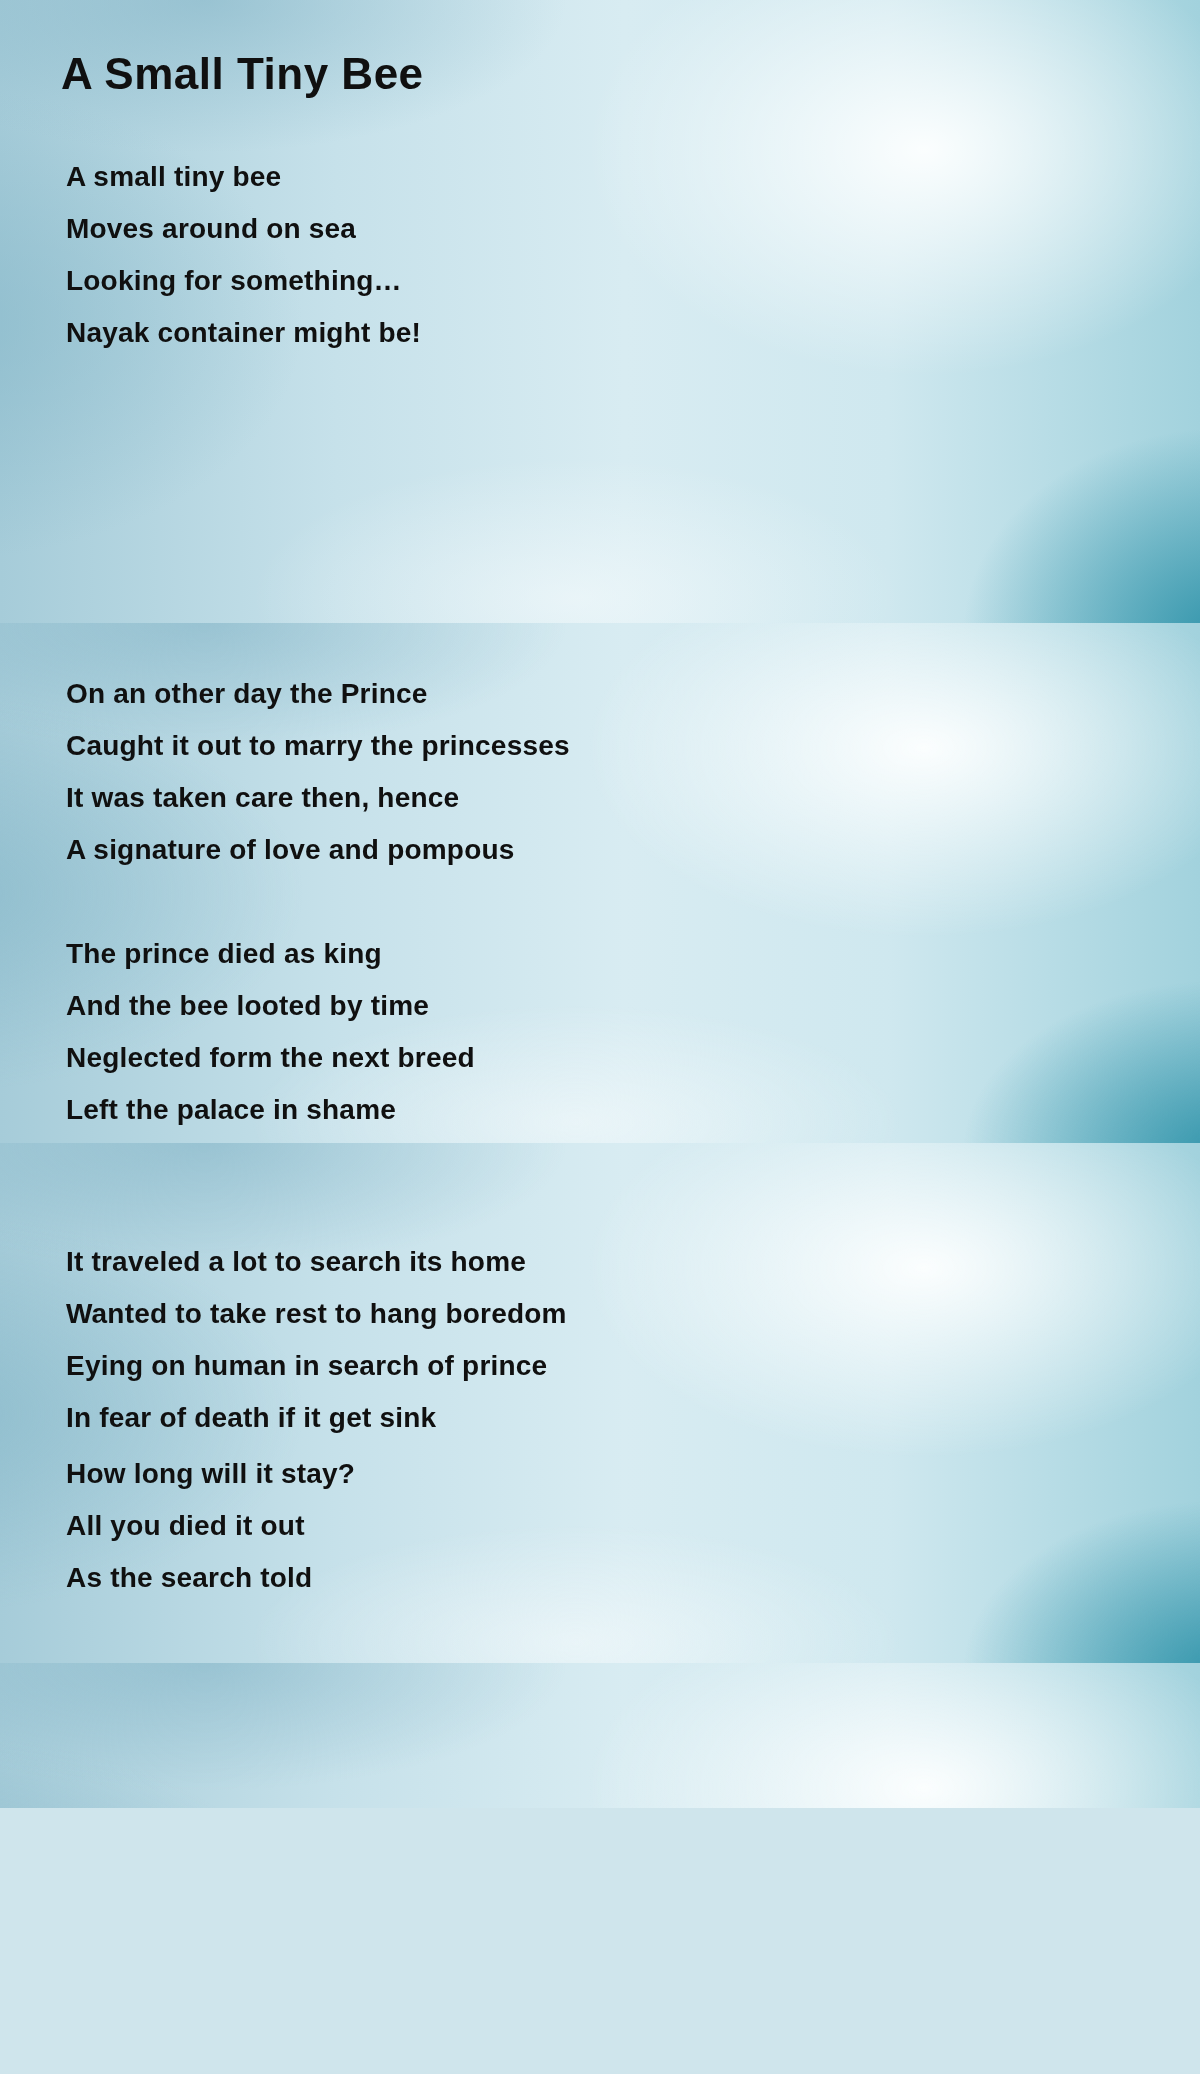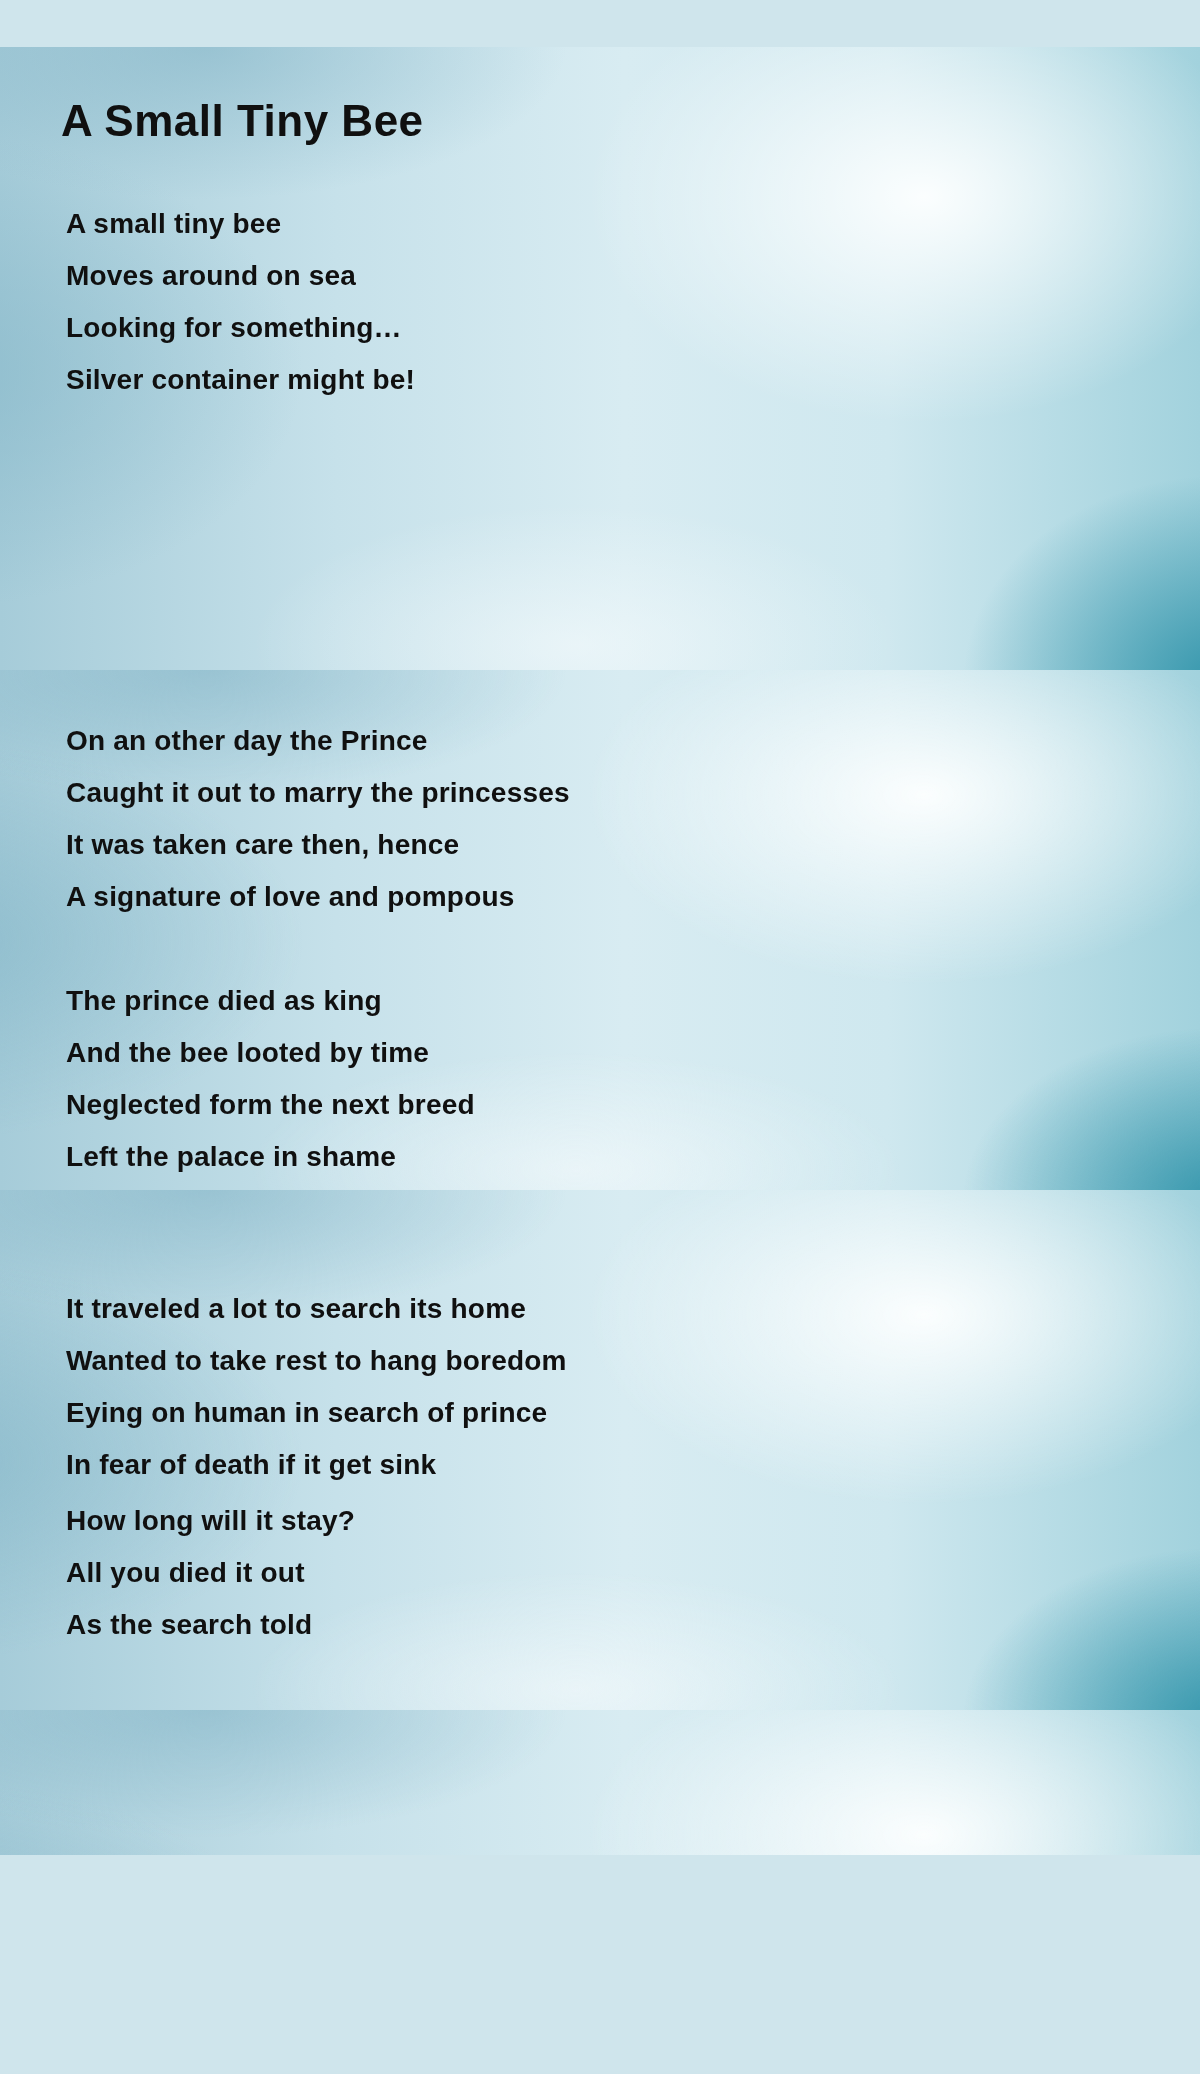--- a/index.html
+++ b/index.html
@@ -7,21 +7,20 @@
     padding: 0;
     background: #cfe5ec;
   }
   .page {
     position: relative;
     width: 1200px;
     height: 1808px;
     overflow: hidden;
     font-family: "Liberation Sans", sans-serif;
     color: #101010;
-    margin-top: 47px;
   }
   
   .bg {
     position: absolute;
     left: 0;
     width: 100%;
     background-color: #cfe5ec;
     background-image:
       radial-gradient(ellipse 42% 34% at 17% 0%,   rgba(126,177,196,0.55), rgba(126,177,196,0) 72%),
       radial-gradient(ellipse 40% 52% at 77% 24%,  rgba(253,255,255,0.96), rgba(253,255,255,0) 70%),
@@ -80,21 +79,21 @@
 
   <div class="bg band-top"></div>
   <div class="bg band-repeat"></div>
 
   <h1 class="title">A Small Tiny Bee</h1>
 
   <div class="stanza" style="top:151px">
     <div class="line">A small tiny bee</div>
     <div class="line">Moves around on sea</div>
     <div class="line">Looking for something…</div>
-    <div class="line">Silver container might be!</div>
+    <div class="line">Nayak container might be!</div>
   </div>
 
 
   <div class="stanza" style="top:668px">
     <div class="line">On an other day the Prince</div>
     <div class="line">Caught it out to marry the princesses</div>
     <div class="line">It was taken care then, hence</div>
     <div class="line">A signature of love and pompous</div>
   </div>
 

